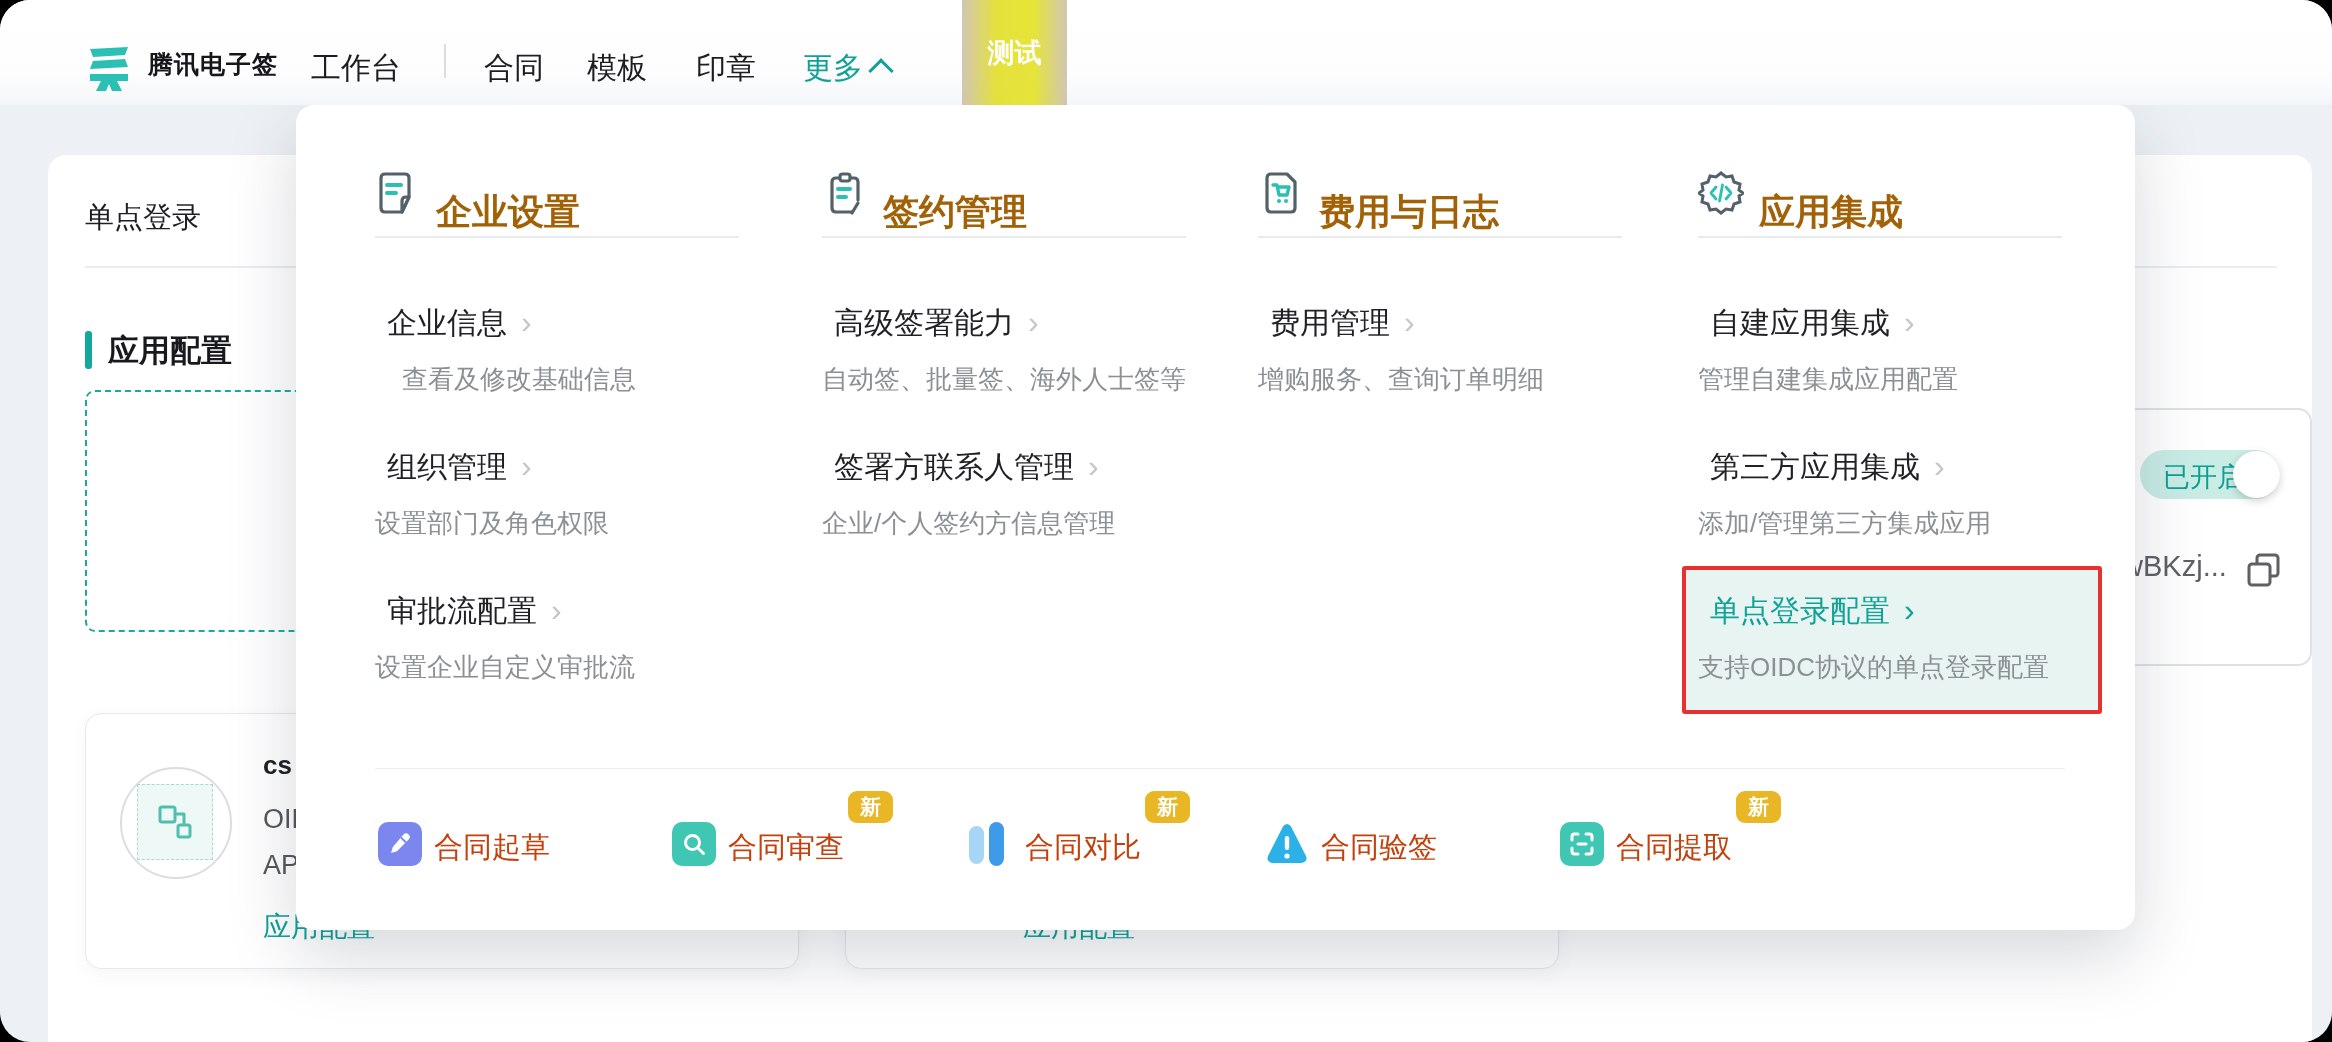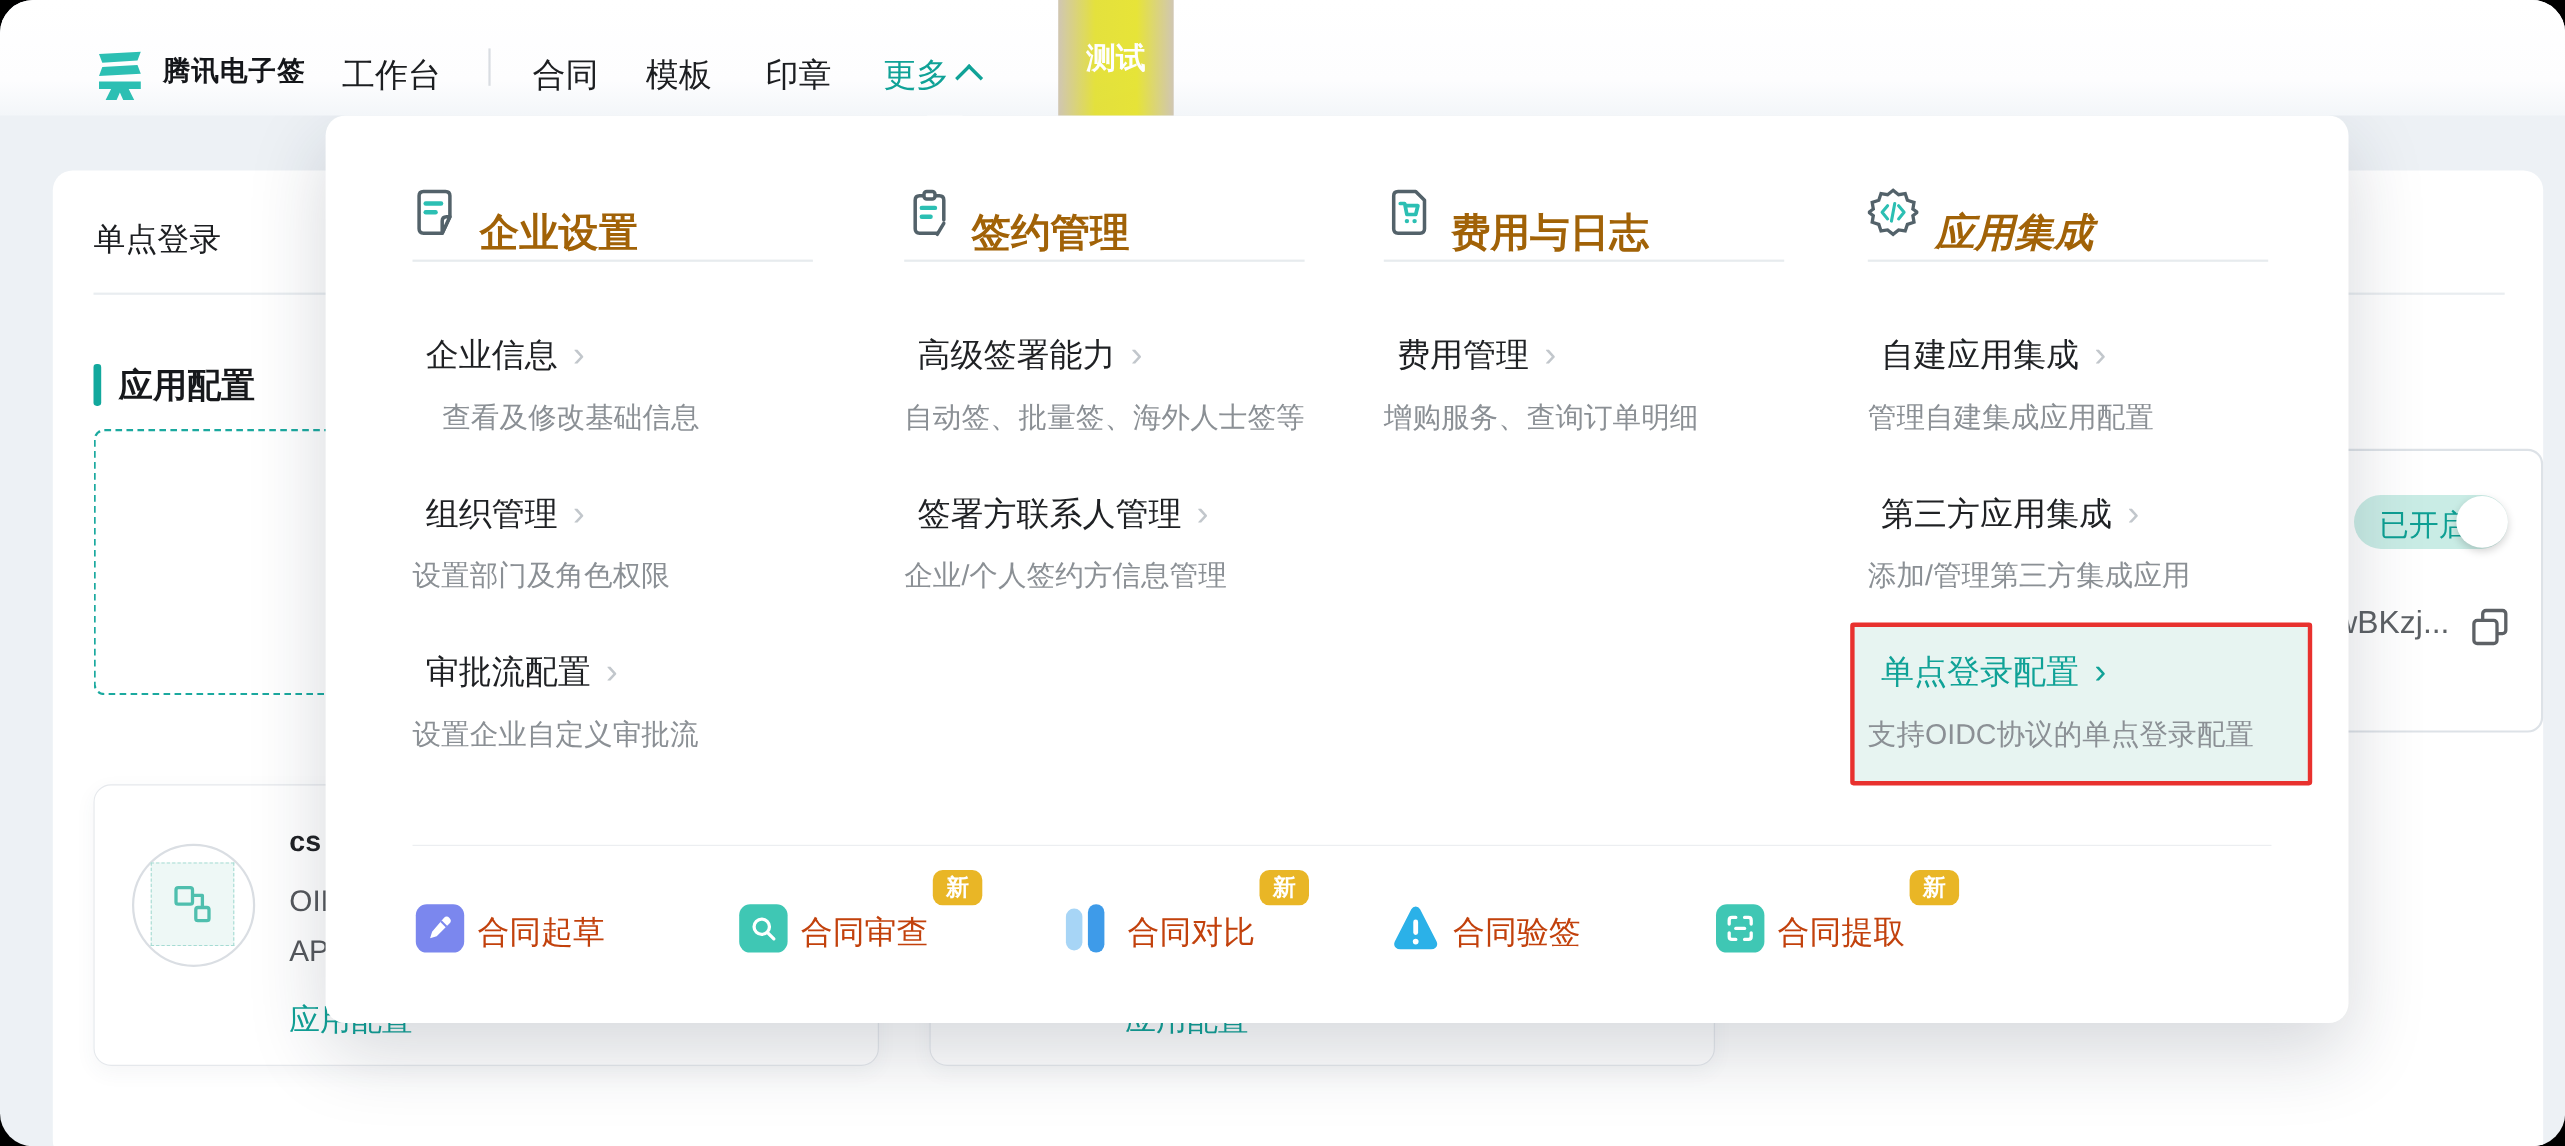--- a/index.html
+++ b/index.html
@@ -135,21 +135,21 @@
   </div>
   <div class="abs col-title" style="left:1319px;">费用与日志</div>
   <div class="abs col-divider" style="left:1258px;"></div>
 
   <div class="abs" style="left:1698px;top:170px;">
     <svg width="46" height="46" viewBox="0 0 46 46" fill="none">
       <path d="M23 3 L28 7 L34 6 L36 12 L42 14 L41 20 L45 23 L41 26 L42 32 L36 34 L34 40 L28 39 L23 43 L18 39 L12 40 L10 34 L4 32 L5 26 L1 23 L5 20 L4 14 L10 12 L12 6 L18 7 Z" stroke="#53626a" stroke-width="3"></path>
       <path d="M18 17 L13 23 L18 29 M28 17 L33 23 L28 29 M24.5 15 L21.5 31" stroke="#2cbfb3" stroke-width="2.8" stroke-linecap="round" stroke-linejoin="round"></path>
     </svg>
   </div>
-  <div class="abs col-title" style="left:1759px;font-style:italic;">应用集成</div>
+  <div class="abs col-title" style="left:1759px;">应用集成</div>
   <div class="abs col-divider" style="left:1698px;"></div>
 
   <div class="abs mi-title" style="left:375px;top:303px;"><span>企业信息</span><span class="mi-chev">›</span></div>
   <div class="abs mi-desc" style="left:375px;top:362px;margin-left:27px;">查看及修改基础信息</div>
   <div class="abs mi-title" style="left:375px;top:447px;"><span>组织管理</span><span class="mi-chev">›</span></div>
   <div class="abs mi-desc" style="left:375px;top:506px;">设置部门及角色权限</div>
   <div class="abs mi-title" style="left:375px;top:591px;"><span>审批流配置</span><span class="mi-chev">›</span></div>
   <div class="abs mi-desc" style="left:375px;top:650px;">设置企业自定义审批流</div>
 
   <div class="abs mi-title" style="left:822px;top:303px;"><span>高级签署能力</span><span class="mi-chev">›</span></div>

